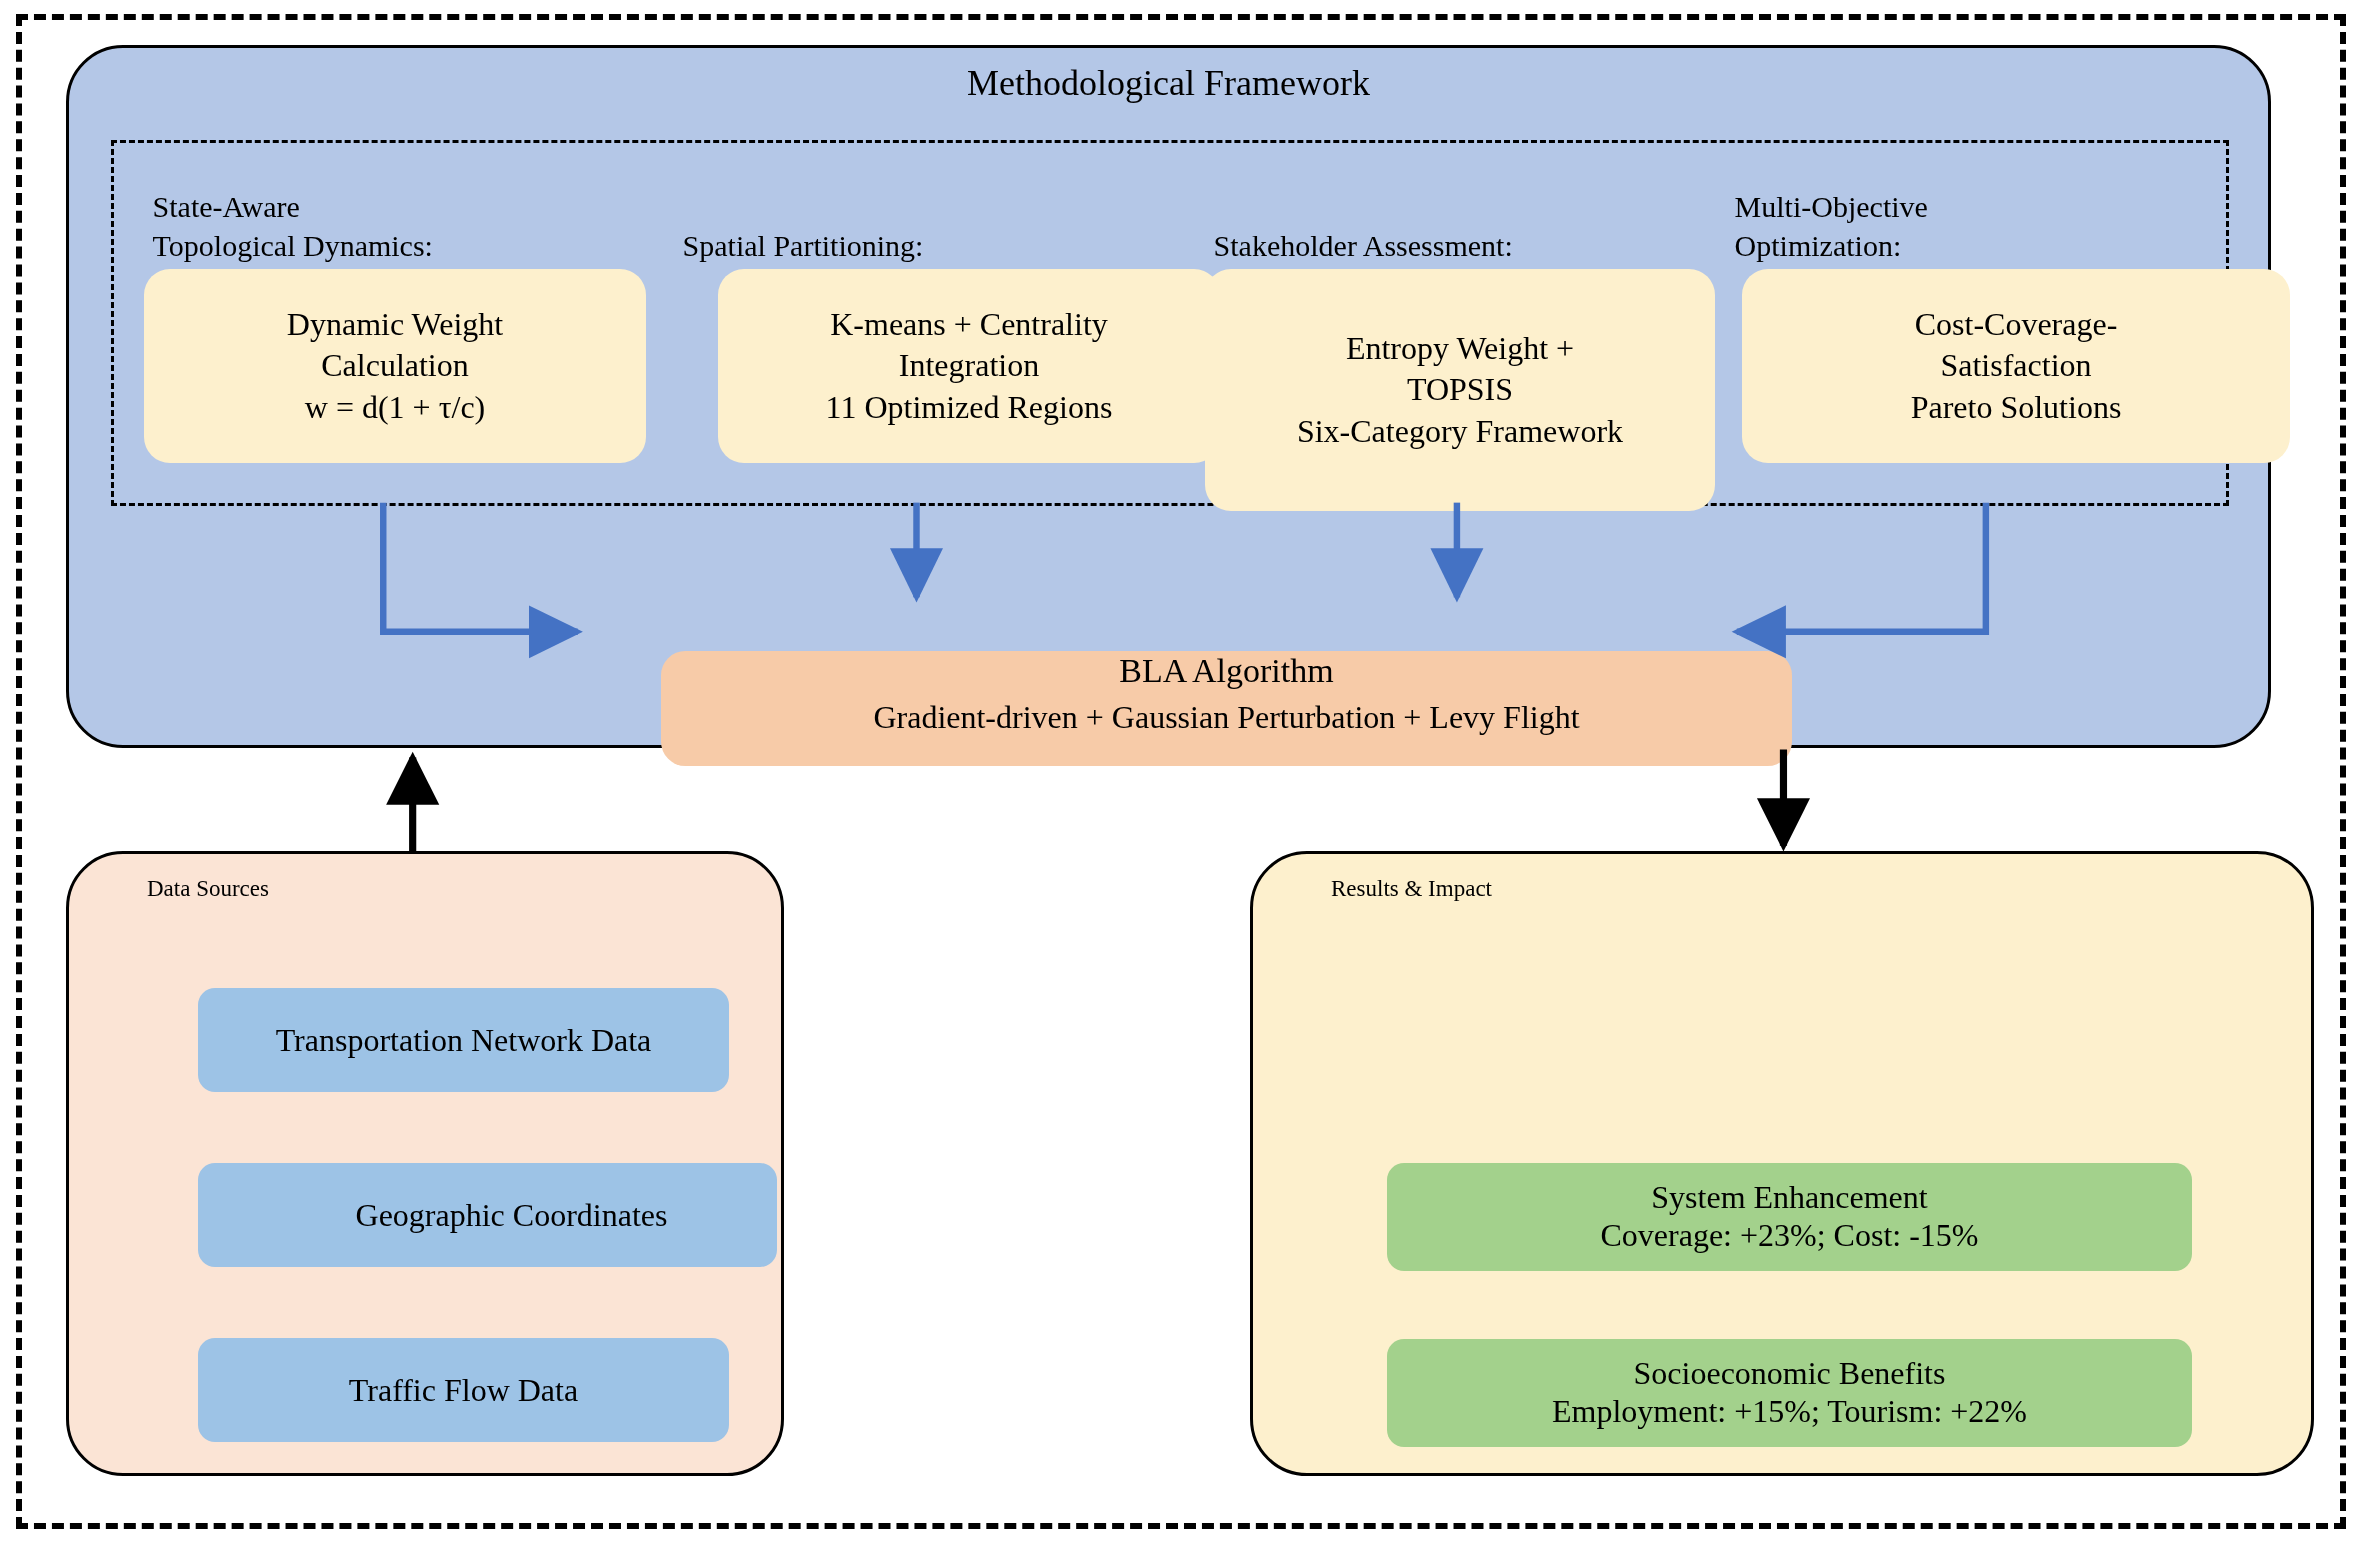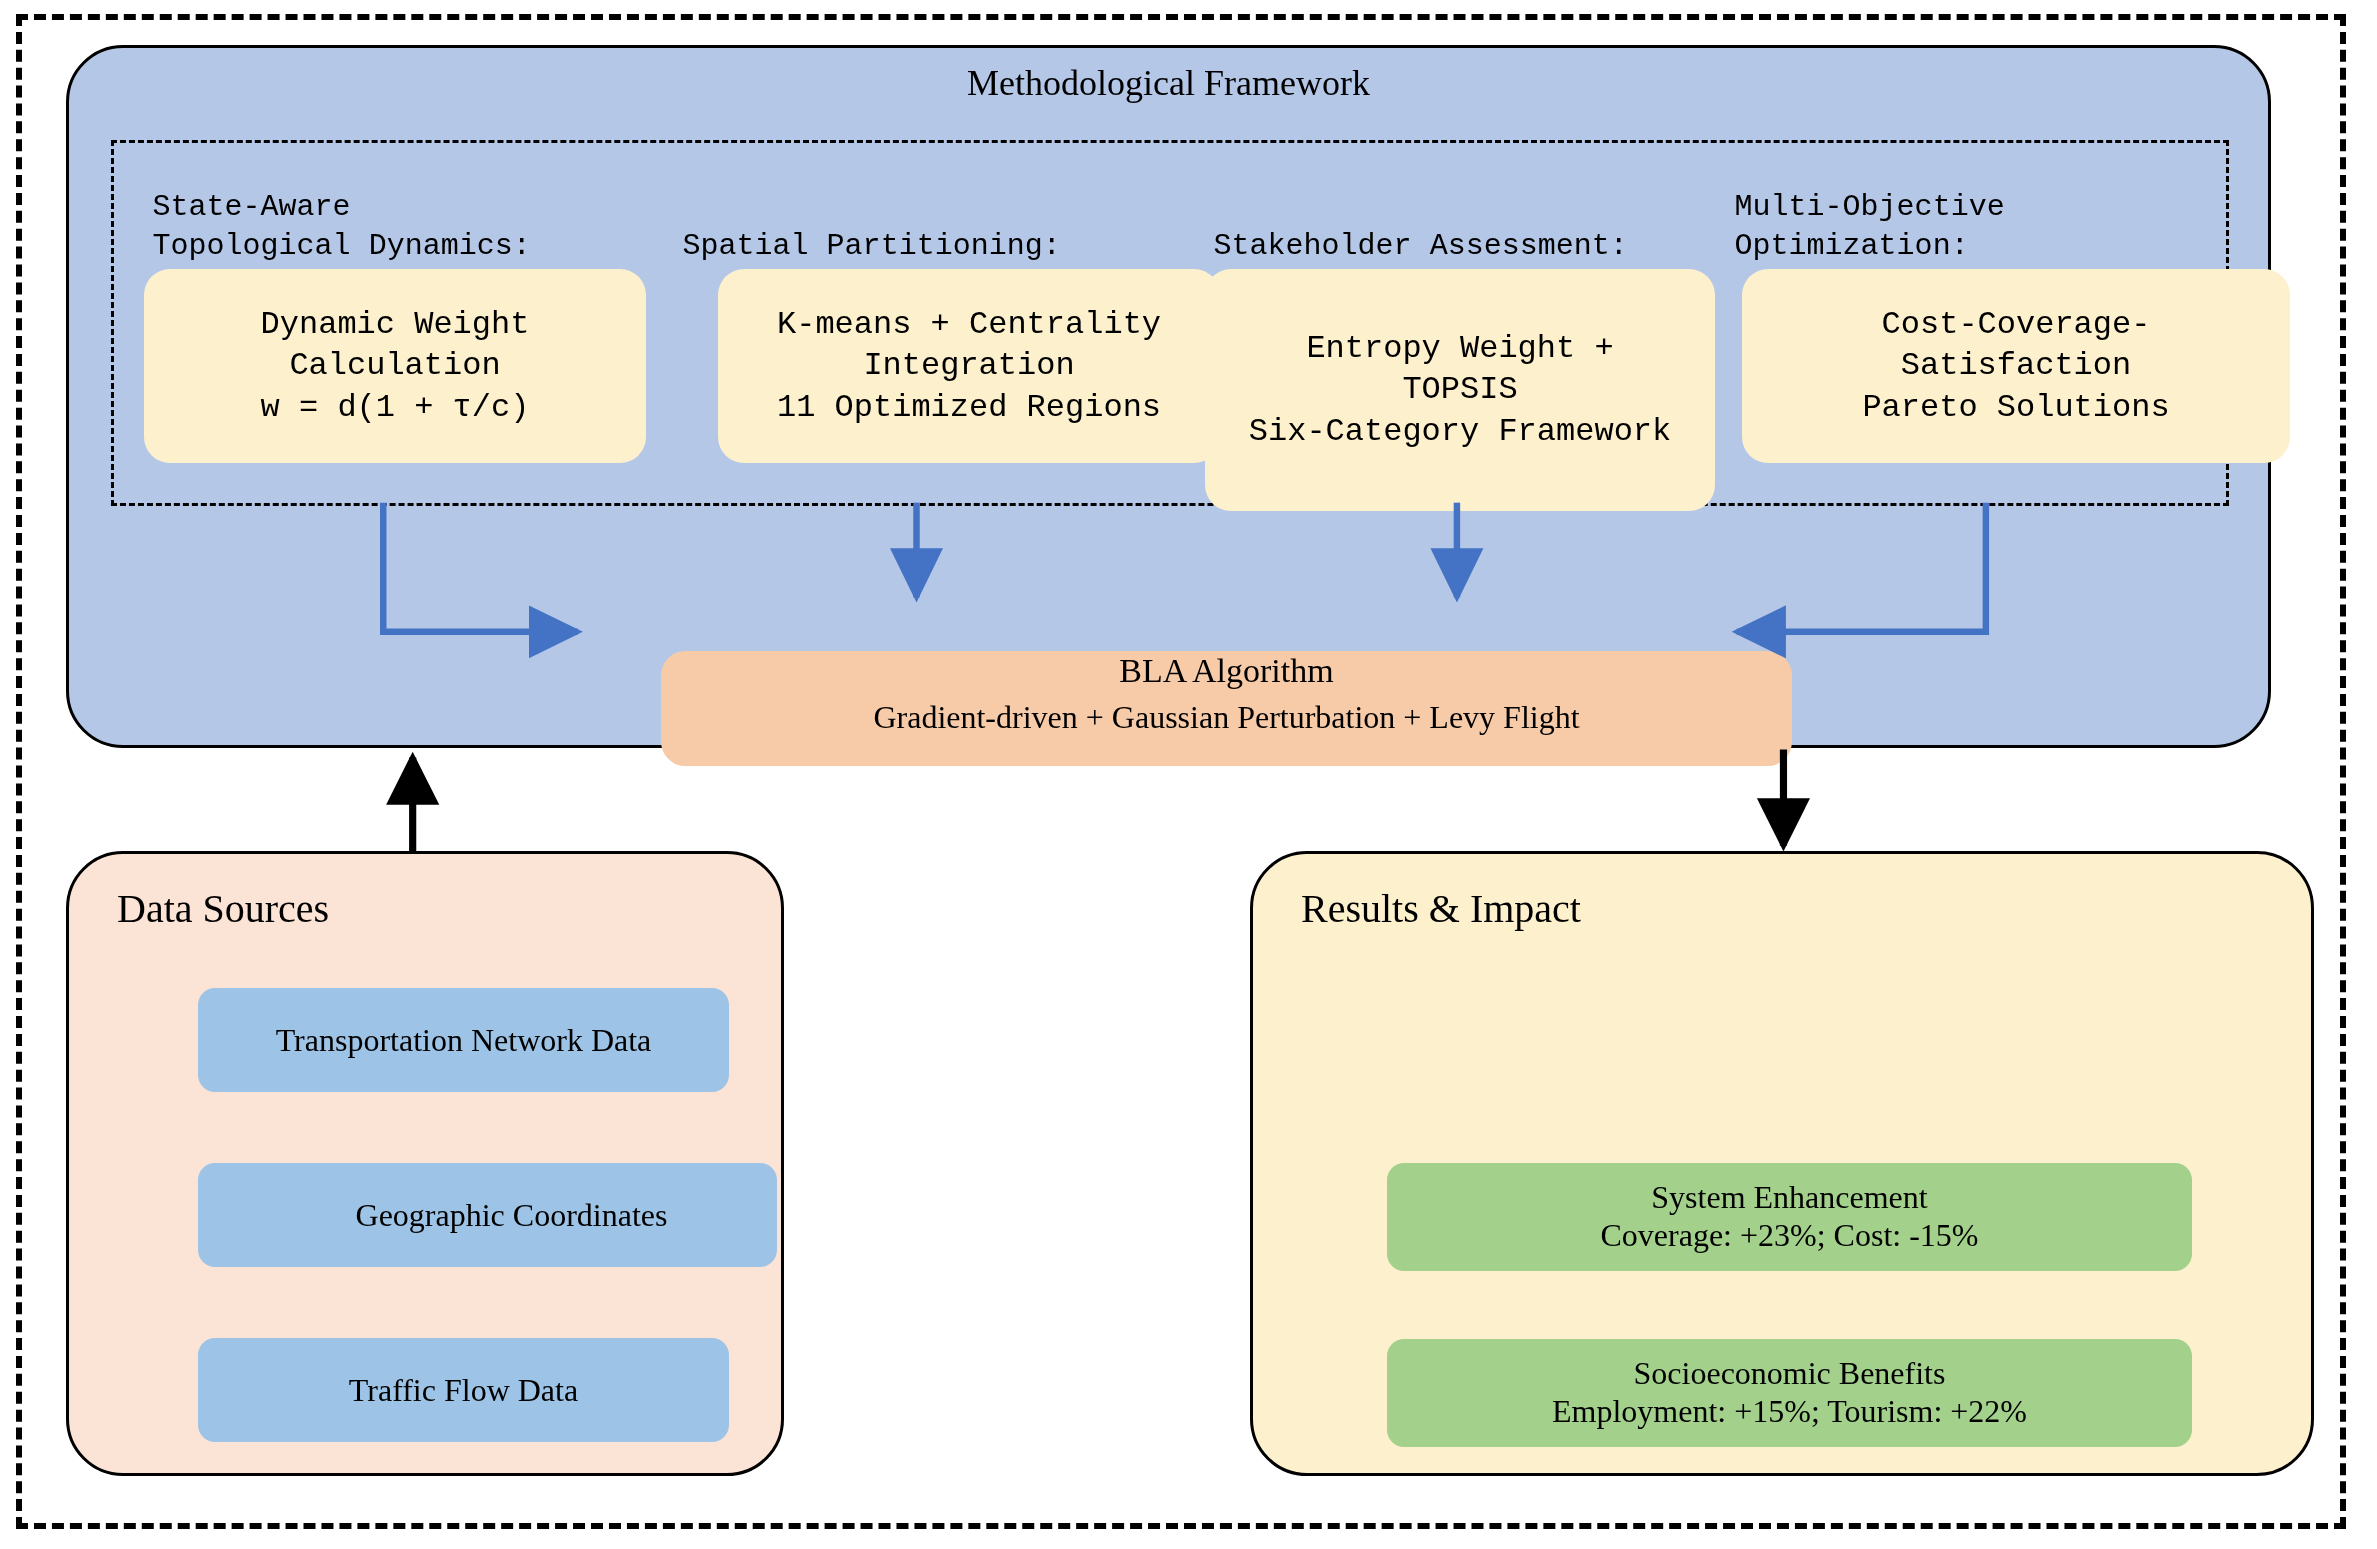--- a/index.html
+++ b/index.html
@@ -33,21 +33,20 @@
     position:absolute;left:0;top:16px;width:100%;
     text-align:center;font-size:36px;line-height:1.1;
   }
 
   
   .method-group{
     position:absolute;left:42px;top:92px;
     width:2118px;height:366px;
     border:3.6px dashed #000;
     box-sizing:border-box;
-    font-family:Liberation Mono, monospace;
   }
 
   .method-col{position:absolute;top:0;}
   .method-col .col-label{
     font-size:30px;line-height:1.28;
     text-align:left;white-space:pre-line;
     margin-left:8.6px;
     position:absolute;bottom:0;left:0;
   }
   .col-label-wrap{
@@ -95,22 +94,22 @@
   
   .data-sources{
     position:absolute;left:66px;top:851px;
     width:718px;height:625px;
     background:#fbe4d5;
     border:3.6px solid #000;
     border-radius:57px;
     box-sizing:border-box;
   }
   .panel-title{
-    position:absolute;left:48px;top:21.5px;
-    font-size:40px;line-height:1.1;margin-top:11px;
+    position:absolute;left:78px;top:21.5px;
+    font-size:23px;line-height:1.1;
   }
   .ds-item{
     position:absolute;left:129px;width:531px;height:104px;
     background:#9dc3e6;border-radius:17px;
     display:flex;align-items:center;justify-content:center;
     font-size:32px;text-align:center;
   }
   .ds-item.i0{top:134px;}
   .ds-item.i1{top:309px;padding-left:48px;}
   .ds-item.i2{top:484px;}

